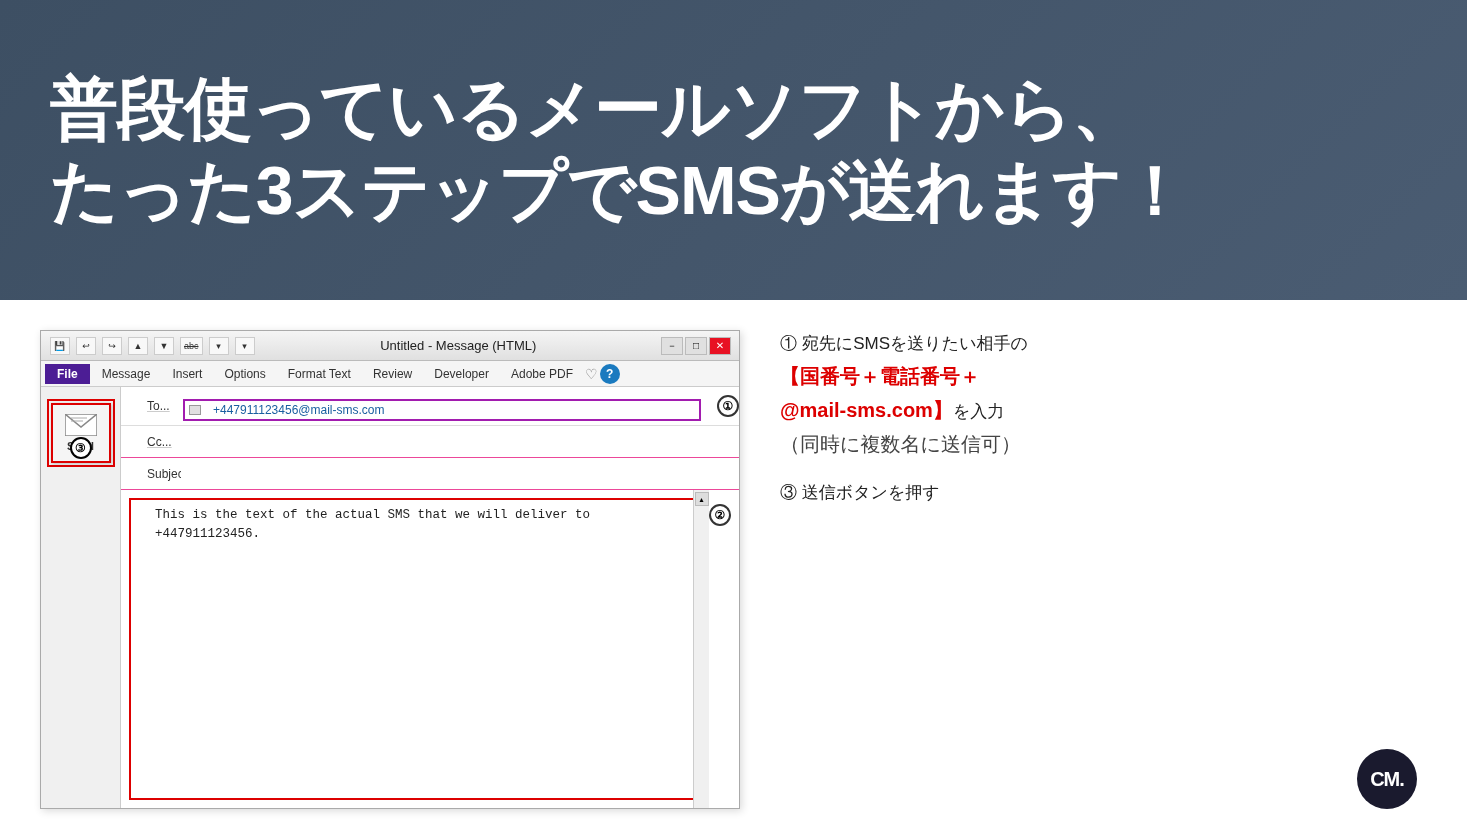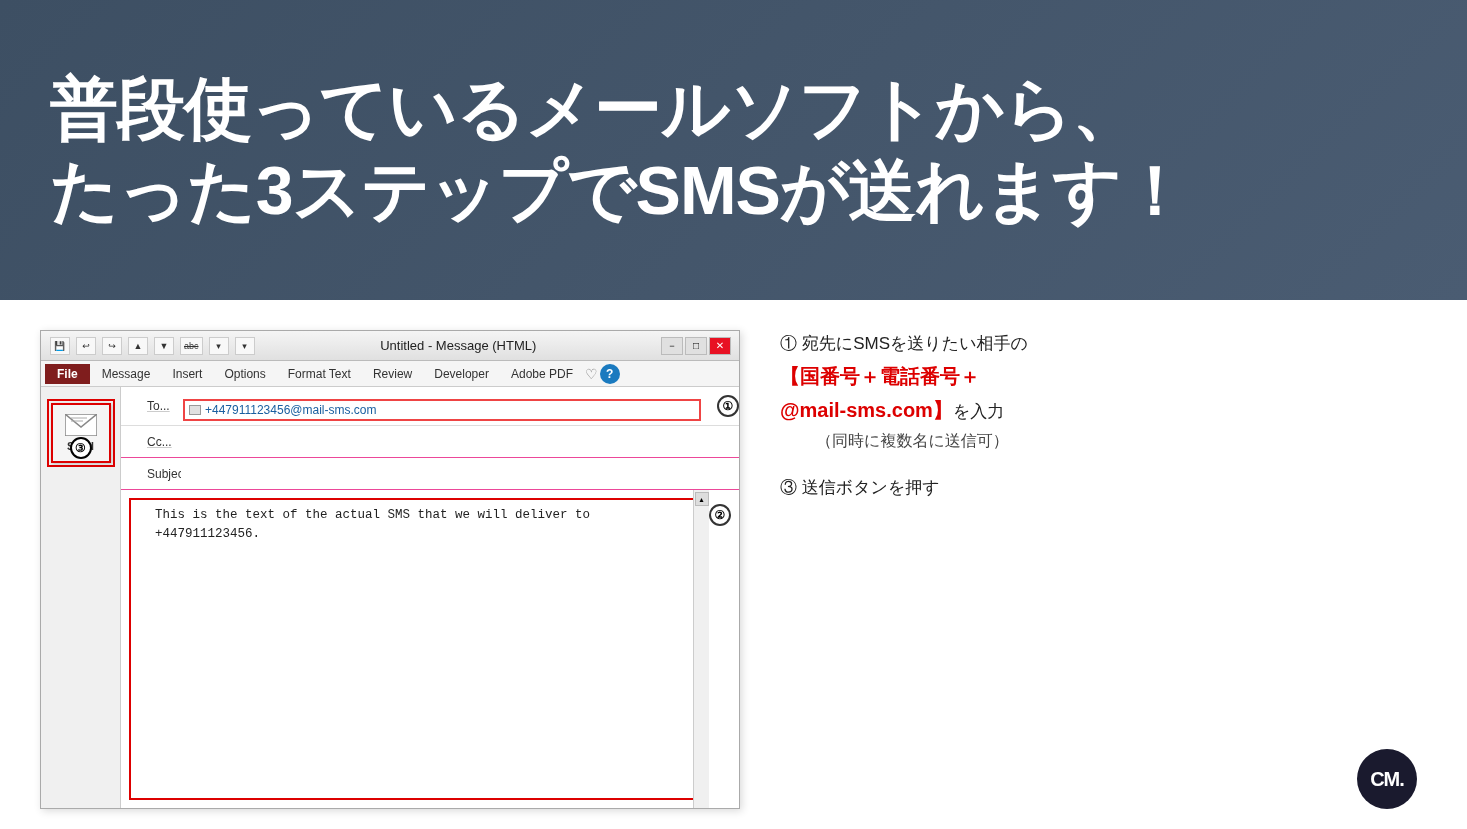--- a/index.html
+++ b/index.html
@@ -100,21 +100,21 @@
     .menu-bar {
       background: #f5f5f5;
       border-bottom: 1px solid #ccc;
       display: flex;
       align-items: center;
       padding: 2px 4px;
       height: 26px;
       gap: 2px;
     }
     .menu-file-btn {
-      background: #7f1d1d;
+      background: #4c1d95;
       color: #fff;
       padding: 3px 12px;
       font-size: 12px;
       font-weight: bold;
       border: none;
       cursor: pointer;
     }
     .menu-item {
       padding: 3px 10px;
       font-size: 12px;
@@ -306,23 +306,22 @@
       font-size: 17px;
       color: #222;
       line-height: 1.7;
     }
     .info-block .red-bold {
       color: #d00;
       font-weight: 900;
       font-size: 20px;
     }
     .info-block .sub-note {
-      font-size: 16px;
+      font-size: 20px;
       color: #444;
-      margin-left: 36px;
     }
 
     .cm-logo {
       width: 60px;
       height: 60px;
       border-radius: 50%;
       background: #1a1a2e;
       display: flex;
       align-items: center;
       justify-content: center;
@@ -416,21 +415,21 @@
               <span class="send-btn-label">Send</span>
             </div>
             <div class="send-btn-num">③</div>
           </div>
         </div>
 
         <div class="fields-area">
 
           <div class="field-row" style="border-bottom:1px solid #ddd; position:relative;">
             <span class="field-label">To...</span>
-            <div class="field-to-content" style="border:2px solid #ef4444; margin:12px 8px 4px 2px; flex:1; padding:2px 4px; display:flex; align-items:center; gap:4px;">
+            <div class="field-to-content" style="border:2px solid #a21caf; margin:12px 8px 4px 2px; flex:1; padding:2px 4px; display:flex; align-items:center; gap:12px;">
               <span class="email-tag-icon"></span>
               <span style="font-size:12px; color:#1a5fa0;">+447911123456@mail-sms.com</span>
             </div>
             <div class="circled-num">①</div>
           </div>
 
           <div class="field-row">
             <span class="field-label">Cc...</span>
             <input class="field-input" type="text" value="" style="">
           </div>

